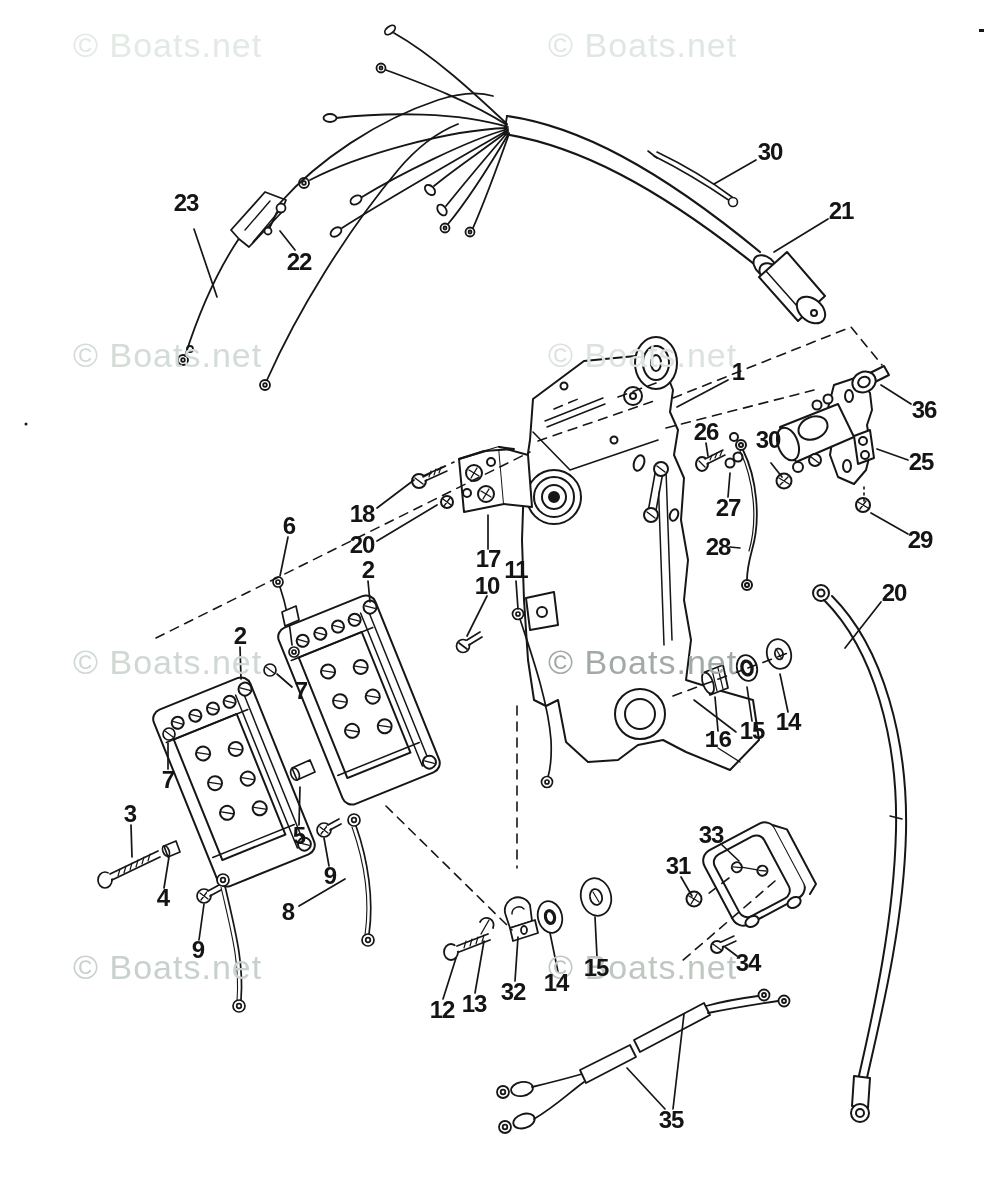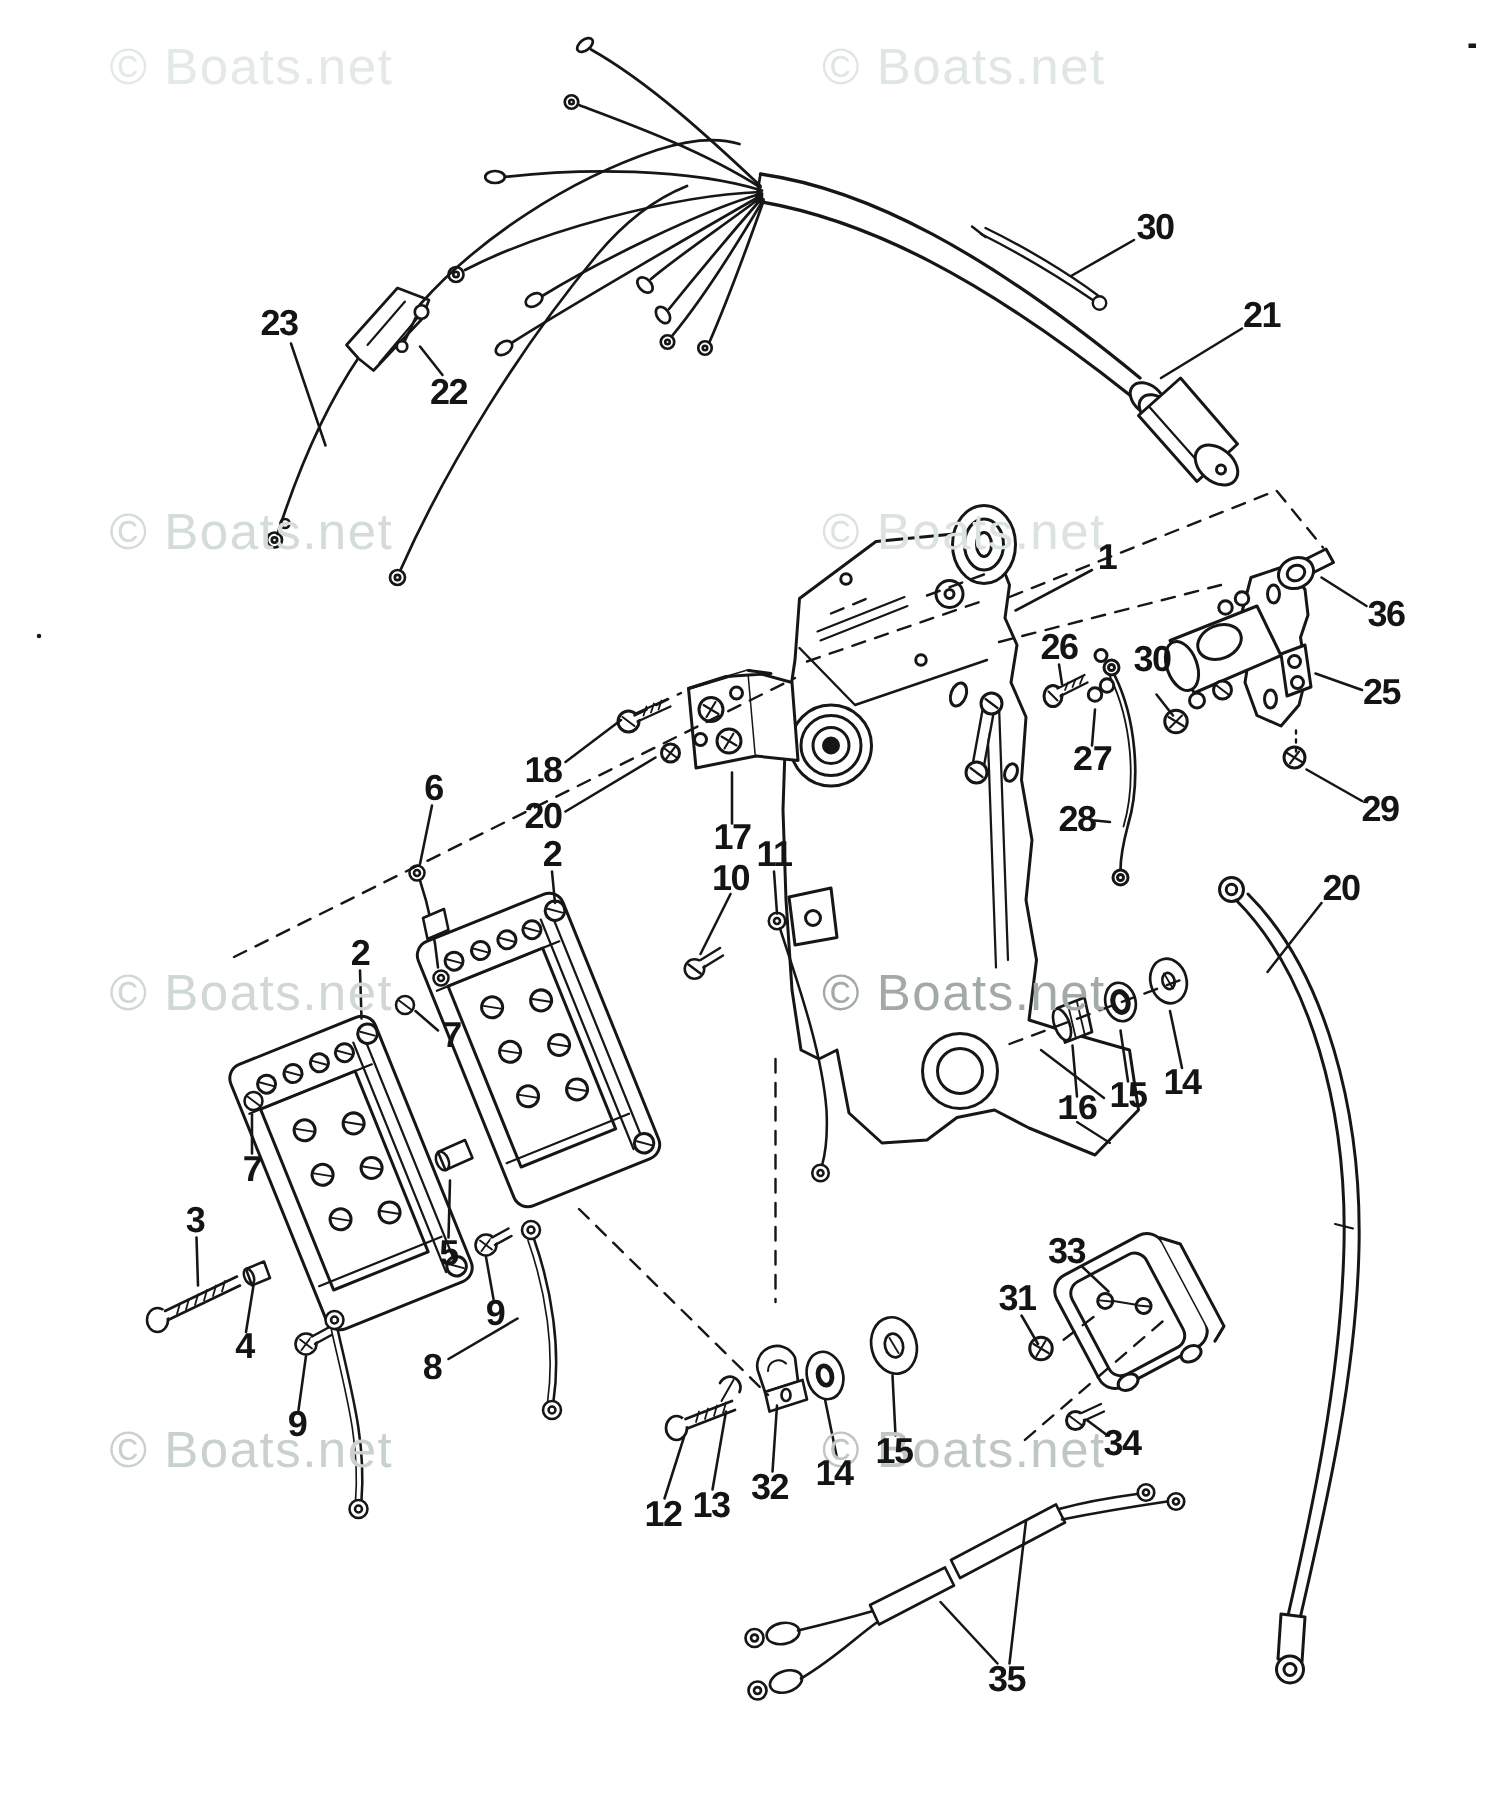--- a/index.html
+++ b/index.html
@@ -474,25 +474,25 @@
       <div class="callout" style="left: 770px; top: 722px;">14</div>
       <div class="callout" style="left: 578px; top: 968px;">15</div>
       <div class="callout" style="left: 734px; top: 731px;">15</div>
       <div class="callout" style="left: 700px; top: 741px; font-family: Liberation Mono, monospace;">16</div>
       <div class="callout" style="left: 470px; top: 559px;">17</div>
       <div class="callout" style="left: 344px; top: 514px;">18</div>
       <div class="callout" style="left: 344px; top: 545px;">20</div>
       <div class="callout" style="left: 876px; top: 593px;">20</div>
       <div class="callout" style="left: 823px; top: 211px; text-align: center;">21</div>
       <div class="callout" style="left: 281px; top: 262px;">22</div>
-      <div class="callout" style="left: 168px; top: 216px;">23</div>
+      <div class="callout" style="left: 168px; top: 203px;">23</div>
       <div class="callout" style="left: 752px; top: 152px;">30</div>
       <div class="callout" style="left: 903px; top: 462px;">25</div>
       <div class="callout" style="left: 688px; top: 432px;">26</div>
-      <div class="callout" style="left: 710px; top: 508px; font-family: Liberation Mono, monospace;">27</div>
+      <div class="callout" style="left: 710px; top: 508px;">27</div>
       <div class="callout" style="left: 700px; top: 547px;">28</div>
       <div class="callout" style="left: 902px; top: 540px;">29</div>
       <div class="callout" style="left: 750px; top: 440px;">30</div>
       <div class="callout" style="left: 660px; top: 866px;">31</div>
       <div class="callout" style="left: 495px; top: 992px;">32</div>
       <div class="callout" style="left: 693px; top: 835px;">33</div>
       <div class="callout" style="left: 730px; top: 963px;">34</div>
       <div class="callout" style="left: 653px; top: 1120px;">35</div>
       <div class="callout" style="left: 906px; top: 410px;">36</div>
     </div>

